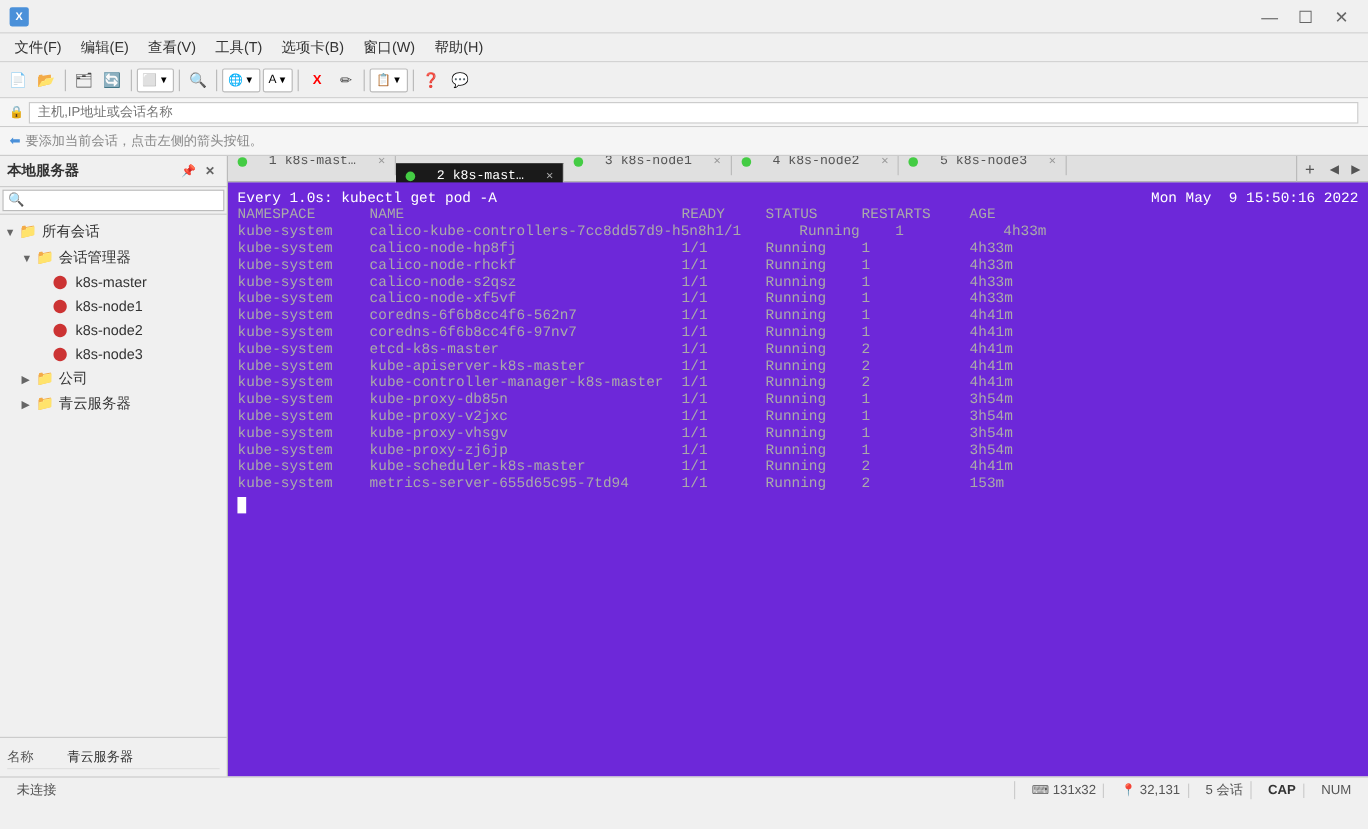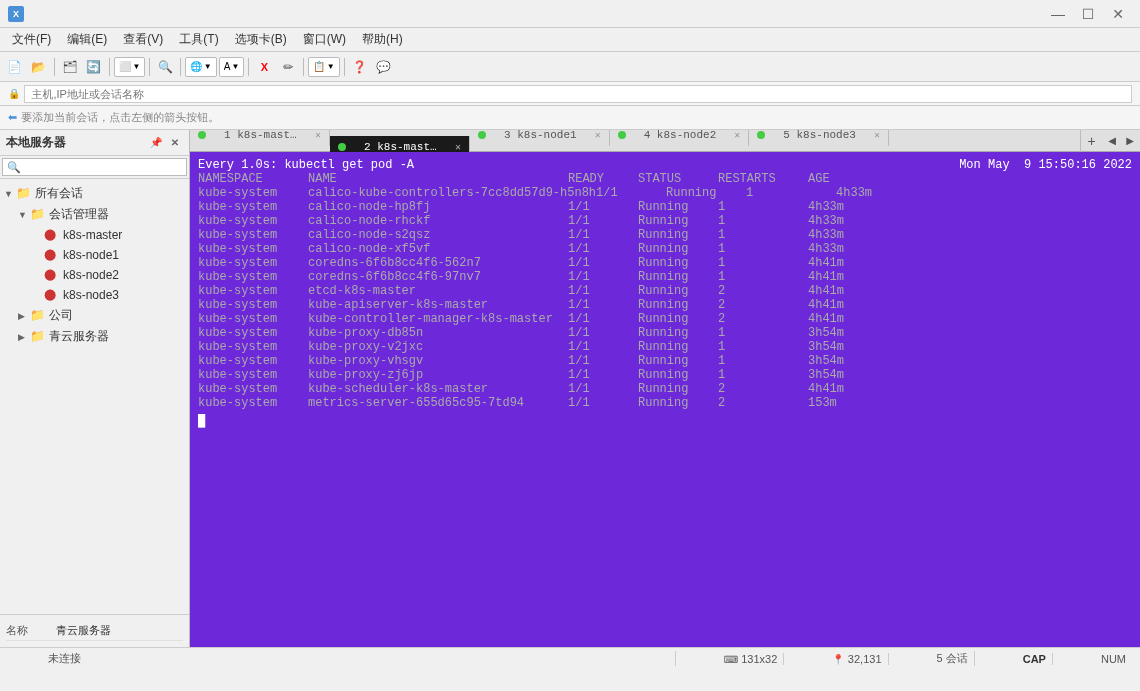--- a/index.html
+++ b/index.html
@@ -62,21 +62,21 @@
     .tab-nav-btn { width: 16px; height: 18px; display: flex; align-items: center; justify-content: center; font-size: 10px; cursor: pointer; color: #555; }
 
     
     .terminal { flex: 1; background: #6d28d9; color: #ccc; font-family: 'Courier New', monospace; font-size: 12px; padding: 6px 8px; overflow-y: auto; white-space: pre; }
 
     
     .content-area { flex: 1; display: flex; flex-direction: column; overflow: hidden; }
 
     
     .status-bar { display: flex; align-items: center; height: 22px; background: #f0f0f0; border-top: 1px solid #ccc; padding: 0 8px; gap: 8px; font-size: 11px; color: #555; }
-    .status-item { padding: 0 6px; border-right: 1px solid #ccc; margin-left: 34px; }
+    .status-item { padding: 0 6px; border-right: 1px solid #ccc; }
     .status-item:last-child { border-right: none; }
     .status-left { flex: 1; }
     .status-cap { font-weight: bold; color: #333; }
 
     .sidebar-outer { width: 190px; display: flex; flex-direction: column; border-right: 1px solid #bbb; }
   </style>
 </head>
 <body>
 
 <div class="title-bar">

